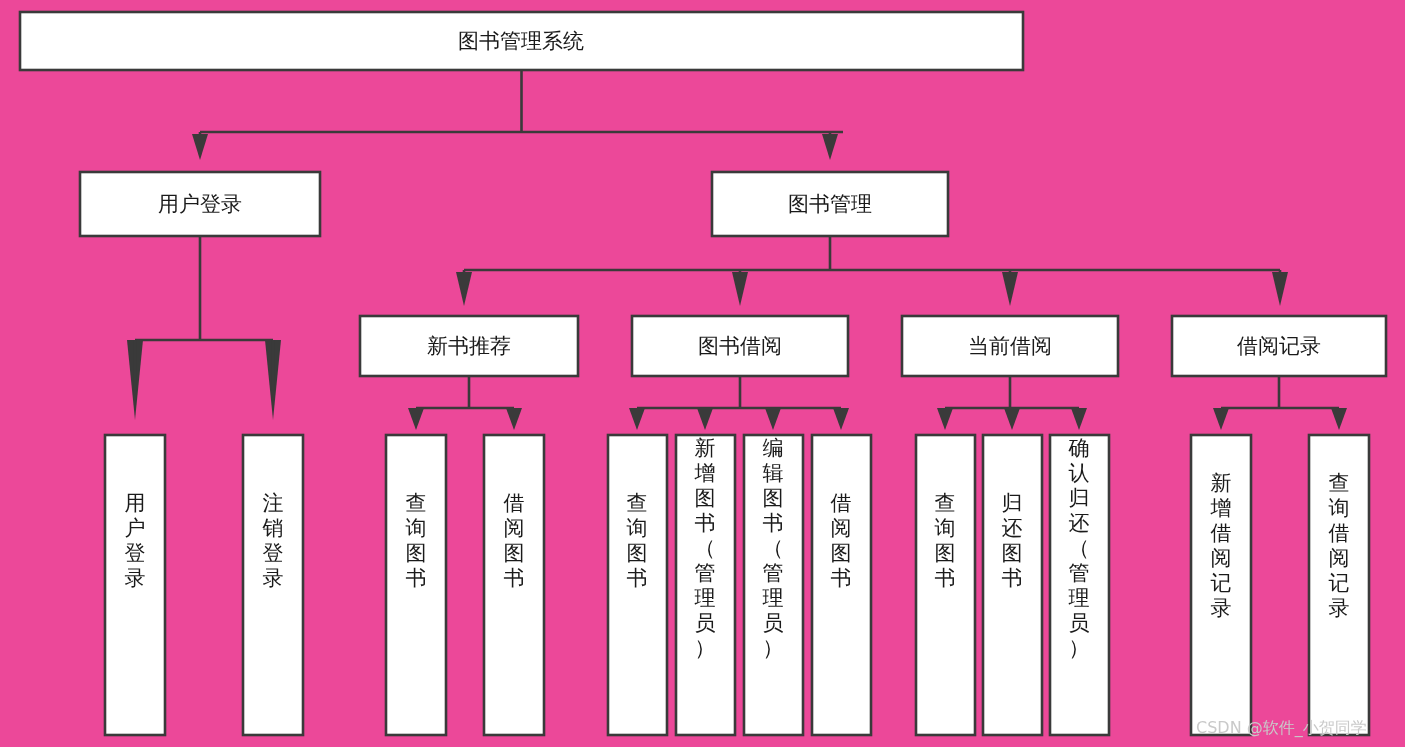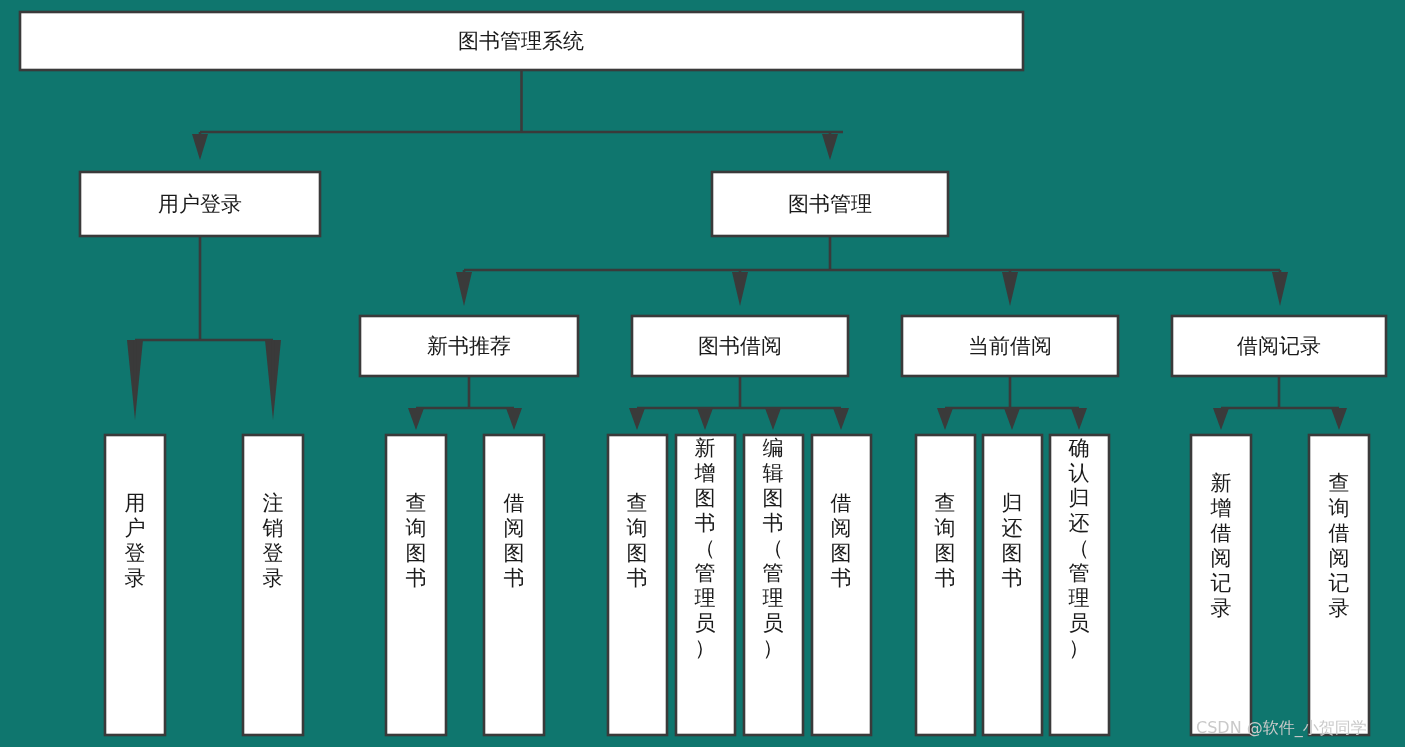--- a/index.html
+++ b/index.html
@@ -7,21 +7,21 @@
     padding: 0;
     background: #ffffff;
   }
   body {
     font-family: "DejaVu Sans", "Liberation Sans", sans-serif;
   }
   #diagram-root {
     position: relative;
     width: 1405px;
     height: 747px;
-    background: #0f766e;
+    background: #ec4899;
     overflow: hidden;
   }
   svg#flowchart {
     position: absolute;
     top: 0;
     left: 0;
     width: 1405px;
     height: 747px;
     display: block;
   }

